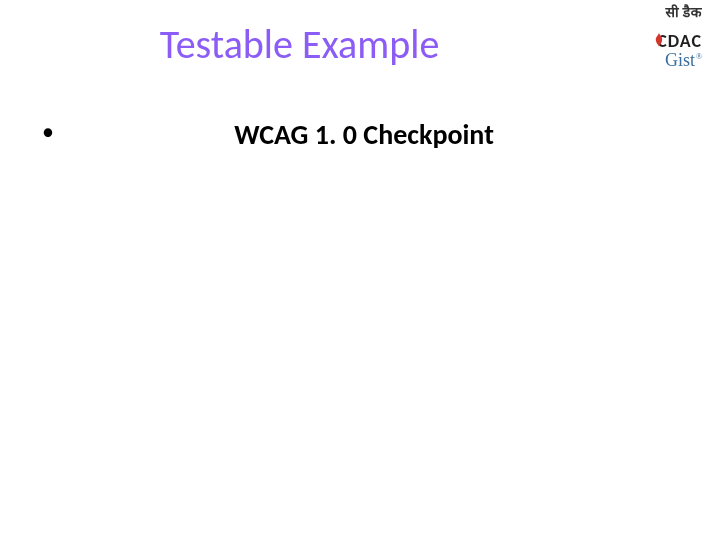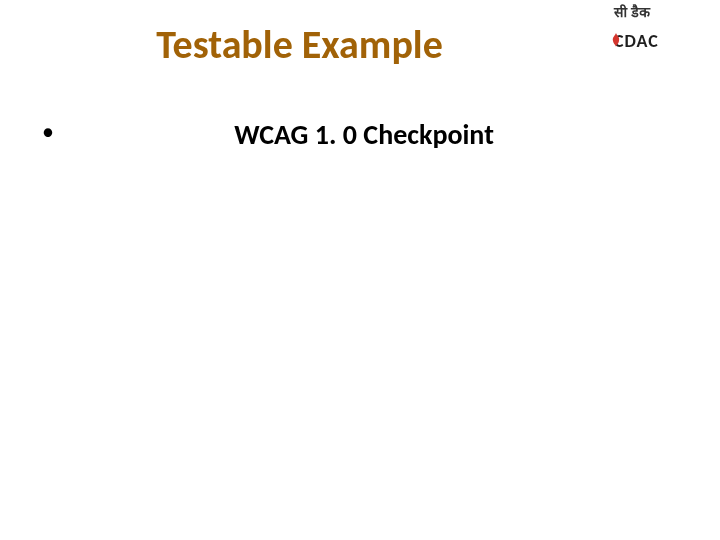--- a/index.html
+++ b/index.html
@@ -11,21 +11,21 @@
     font-family: Calibri, "Segoe UI", Arial, sans-serif;
     color: #000;
     position: relative;
     overflow: hidden;
   }
   .logo {
     position: absolute;
     top: 6px;
     right: 18px;
     width: 88px;
-    text-align: left;
+    text-align: right;
   }
   .logo .hindi {
     font-size: 14px;
     font-weight: bold;
     letter-spacing: 0.5px;
     color: #333;
     line-height: 1;
   }
   .logo .cdac {
     font-weight: 900;
@@ -56,22 +56,22 @@
     vertical-align: super;
     margin-left: 1px;
   }
   .title {
     position: absolute;
     top: 20px;
     left: 0;
     width: 599px;
     text-align: center;
     font-size: 40px;
-    font-weight: 700;
-    color: #a16207;
+    font-weight: 400;
+    color: #8b5cf6;
   }
   .body {
     position: absolute;
     top: 118px;
     left: 38px;
     right: 60px;
   }
   ul.bullets {
     list-style: none;
     margin: 0;
@@ -101,20 +101,23 @@
 <body>
 
 <div class="logo">
   <div class="hindi">सी डैक</div>
   <div class="cdac">
     <svg class="flame" viewBox="0 0 10 14">
       <path d="M5 0 C6 3 9 4 8 8 C7.5 11 5 12 5 14 C5 12 2.5 11 2 8 C1 4 4 3 5 0 Z" fill="#d4362e"></path>
     </svg>
     <span>CDAC</span>
   </div>
+  <div class="gist">
+    <span>Gist</span><sup>®</sup>
+  </div>
 </div>
 
 <div class="title">Testable Example</div>
 
 <div class="body">
   <ul class="bullets">
     <li>
       <span class="bold">WCAG 1. 0 Checkpoint</span><br>
     </li>
   </ul>

